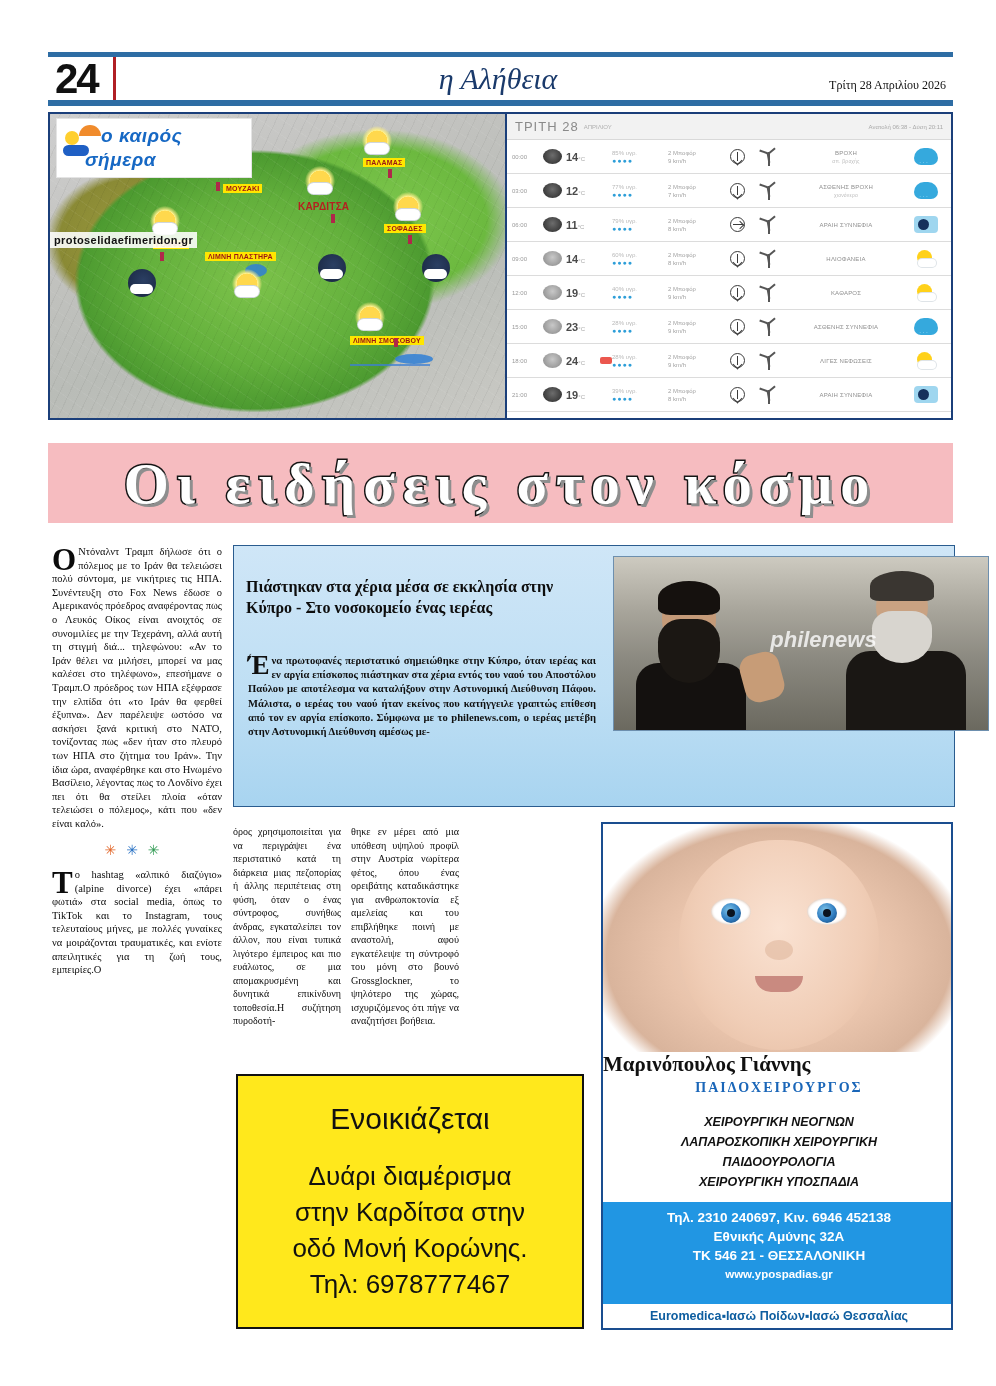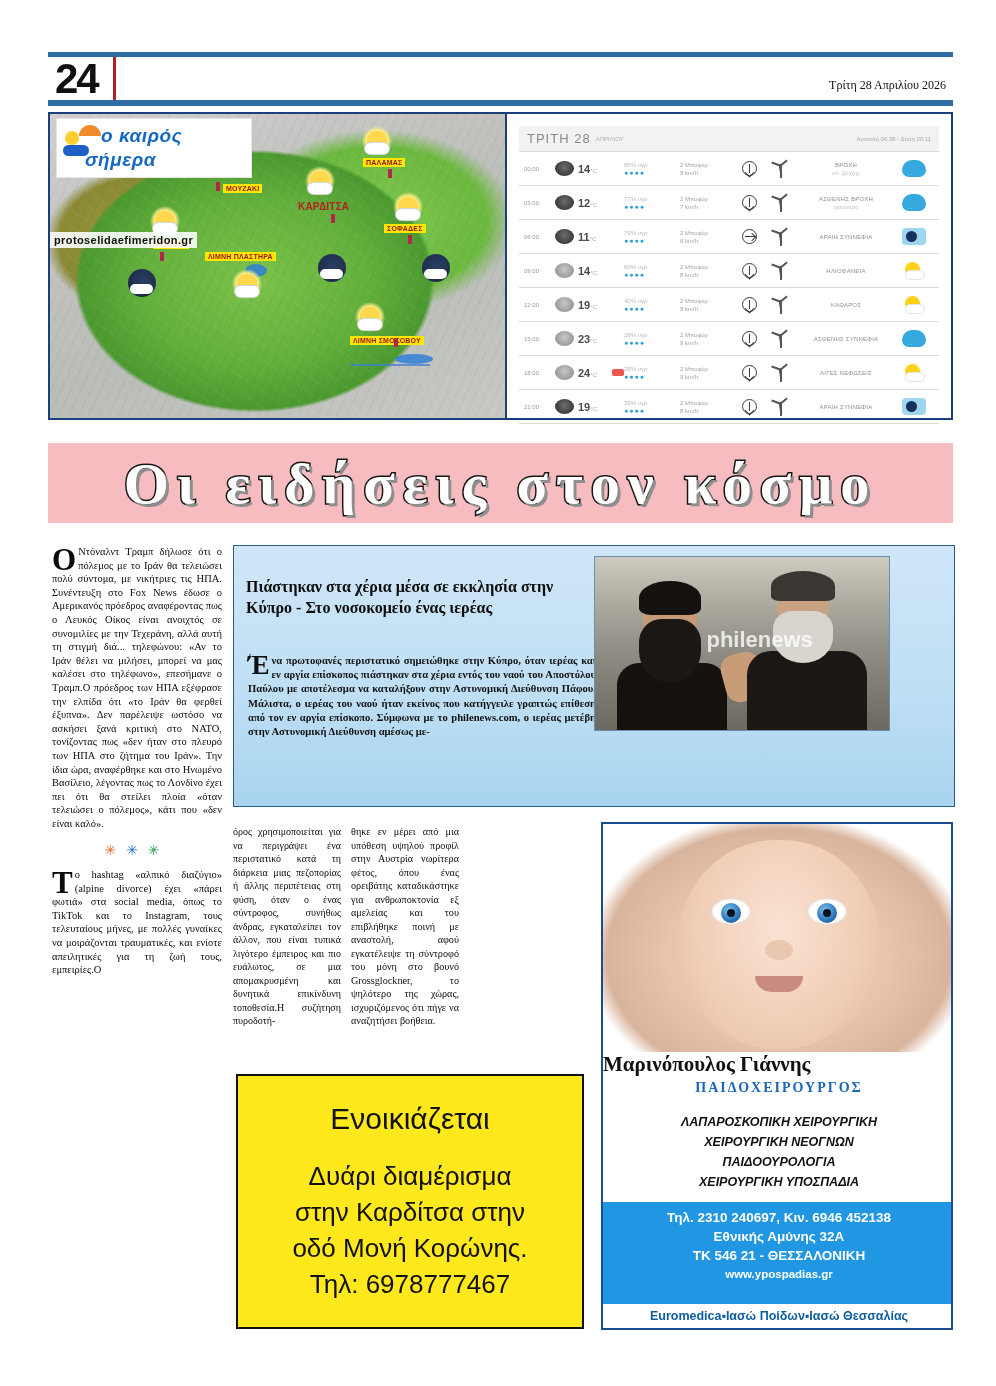--- a/index.html
+++ b/index.html
@@ -135,21 +135,21 @@
   .watermark {
     position: absolute; left: 0; top: 118px; z-index: 9;
     font-family: "Liberation Sans", sans-serif;
     font-size: 11px; font-weight: bold; color: #111;
     background: rgba(255,255,255,.88); padding: 2px 4px; letter-spacing: .4px;
   }
 
   
   .weather-table {
     position: relative; flex: 1; background: #fff;
-    border-left: 2px solid #1b3f7a; padding: 12px;
+    border-left: 2px solid #1b3f7a; padding: 0;
   }
   .wt-head {
     height: 26px; background: #f2f2f2; border-bottom: 1px solid #d9d9d9;
     display: flex; align-items: center; padding: 0 8px; color: #7b7b7b;
   }
   .wt-head-day {
     font-family: "Liberation Sans", sans-serif; font-size: 13px;
     color: #8a8a8a; letter-spacing: 1px;
   }
   .wt-head-sub {
@@ -307,24 +307,25 @@
   }
   .cyprus-quote {
     position: absolute; left: 14px; top: 104px; font-size: 13px; color: #222;
   }
   .cyprus-cont {
     position: absolute; left: 376px; top: 196px; width: 332px;
     font-size: 10.6px; line-height: 14.2px; text-align: justify;
     font-weight: bold; color: #101010;
   }
   .cyprus-photo {
-    position: absolute; left: 360px; top: 10px; width: 296px; height: 175px;
+    position: absolute; left: 379px; top: 10px; width: 376px; height: 175px;
     border: 1px solid #6d8fae;
     background: linear-gradient(180deg, #b8b6ae 0%, #8f8d85 40%, #6e6c66 100%);
     overflow: hidden;
+    font-style: italic;
   }
   .photo-wall {
     position: absolute; inset: 0;
     background: linear-gradient(180deg, #cdcac0 0%, #a9a69c 30%, #8a887f 60%, #6b695f 100%);
   }
   .photo-priest-a {
     position: absolute; left: 22px; top: 28px; width: 110px; height: 148px;
   }
   .photo-priest-a .head {
     position: absolute; left: 26px; top: 0; width: 54px; height: 64px;
@@ -458,20 +459,21 @@
     line-height: 24px; font-weight: bold;
   }
 </style>
 </head>
 <body>
 
 <div class="masthead">
   <div class="mast-rule-top"></div>
   <div class="page-number">24</div>
   <div class="page-number-bar"></div>
+  <div class="paper-title">η Αλήθεια</div>
   <div class="paper-date">Τρίτη  28 Απριλίου 2026</div>
   <div class="mast-rule-bottom"></div>
 </div>
 
 <div class="weather-wrap">
 
   <div class="weather-map">
     <div class="map-topo"></div>
     <div class="map-lake" style="left:195px;top:150px;width:22px;height:13px;"></div>
     <div class="map-lake" style="left:345px;top:240px;width:38px;height:10px;"></div>
@@ -842,22 +844,22 @@
     <div class="baby-iris l"></div>
     <div class="baby-iris r"></div>
     <div class="baby-pupil l"></div>
     <div class="baby-pupil r"></div>
     <div class="baby-nose"></div>
     <div class="baby-mouth"></div>
   </div>
   <div class="ad-doc-name">Μαρινόπουλος Γιάννης</div>
   <div class="ad-doc-spec">ΠΑΙΔΟΧΕΙΡΟΥΡΓΟΣ</div>
   <div class="ad-doc-services">
+    <div>ΧΕΙΡΟΥΡΓΙΚΗ ΝΕΟΓΝΩΝ</div>
     <div>ΛΑΠΑΡΟΣΚΟΠΙΚΗ ΧΕΙΡΟΥΡΓΙΚΗ</div>
-    <div>ΧΕΙΡΟΥΡΓΙΚΗ ΝΕΟΓΝΩΝ</div>
     <div>ΠΑΙΔΟΟΥΡΟΛΟΓΙΑ</div>
     <div>ΧΕΙΡΟΥΡΓΙΚΗ ΥΠΟΣΠΑΔΙΑ</div>
   </div>
   <div class="ad-doc-contact">
     <div class="c1">Τηλ. 2310 240697, Κιν. 6946 452138</div>
     <div class="c1">Εθνικής Αμύνης 32Α</div>
     <div class="c1">ΤΚ 546 21 - ΘΕΣΣΑΛΟΝΙΚΗ</div>
     <div class="c2">www.ypospadias.gr</div>
   </div>
   <div class="ad-doc-foot">Euromedica▪Ιασώ Ποίδων▪Ιασώ Θεσσαλίας</div>

